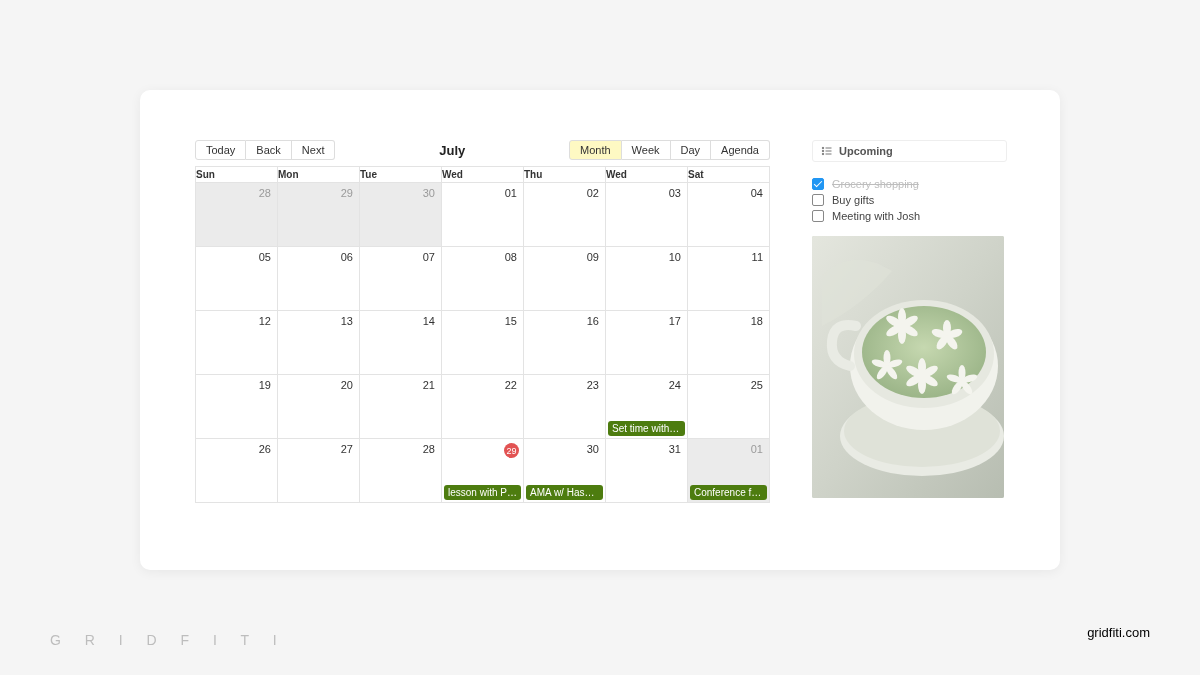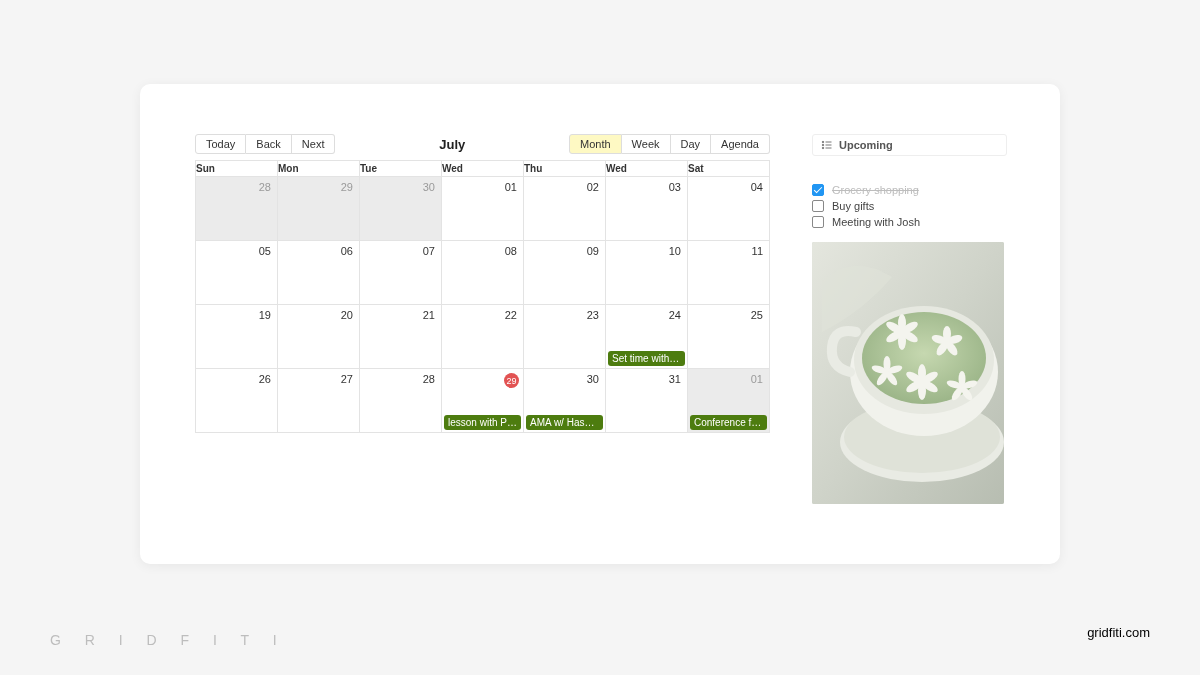--- a/index.html
+++ b/index.html
@@ -7,21 +7,21 @@
   width: 1200px;
   height: 675px;
   background: #f5f5f5;
   font-family: -apple-system, BlinkMacSystemFont, "Segoe UI", Helvetica, Arial, sans-serif;
   position: relative;
   overflow: hidden;
 }
 .card {
   position: absolute;
   left: 140px;
-  top: 84px;
+  top: 90px;
   width: 920px;
   height: 480px;
   background: #fff;
   border-radius: 10px;
   box-shadow: 0 2px 12px rgba(0,0,0,0.06);
   padding: 50px 40px 30px 55px;
   display: flex;
   gap: 42px;
 }
 .calendar-pane { width: 575px; }
@@ -96,21 +96,21 @@
 
 
 .up-head {
   display: flex; align-items: center; gap: 6px;
   border: 1px solid #eee;
   border-radius: 3px;
   padding: 4px 8px;
   font-size: 11px;
   color: #555;
   font-weight: 600;
-  margin-bottom: 28px;
+  margin-bottom: 16px;
 }
 .task {
   display: flex; align-items: center; gap: 8px;
   font-size: 11px;
   color: #444;
   margin: 4px 0;
 }
 .task.done span { color: #bdbdbd; text-decoration: line-through; }
 .cb { width: 12px; height: 12px; border: 1.2px solid #888; border-radius: 2px; position: relative; flex-shrink: 0; }
 .cb.checked { background: #2196f3; border-color: #2196f3; }
@@ -217,20 +217,43 @@
               <div class="daynum">08</div>
             </td>
             <td>
               <div class="daynum">09</div>
             </td>
             <td>
               <div class="daynum">10</div>
             </td>
             <td>
               <div class="daynum">11</div>
+            </td>
+          </tr>
+          <tr>
+            <td>
+              <div class="daynum">12</div>
+            </td>
+            <td>
+              <div class="daynum">13</div>
+            </td>
+            <td>
+              <div class="daynum">14</div>
+            </td>
+            <td>
+              <div class="daynum">15</div>
+            </td>
+            <td>
+              <div class="daynum">16</div>
+            </td>
+            <td>
+              <div class="daynum">17</div>
+            </td>
+            <td>
+              <div class="daynum">18</div>
             </td>
           </tr>
           <tr>
             <td>
               <div class="daynum">19</div>
             </td>
             <td>
               <div class="daynum">20</div>
             </td>
             <td>

